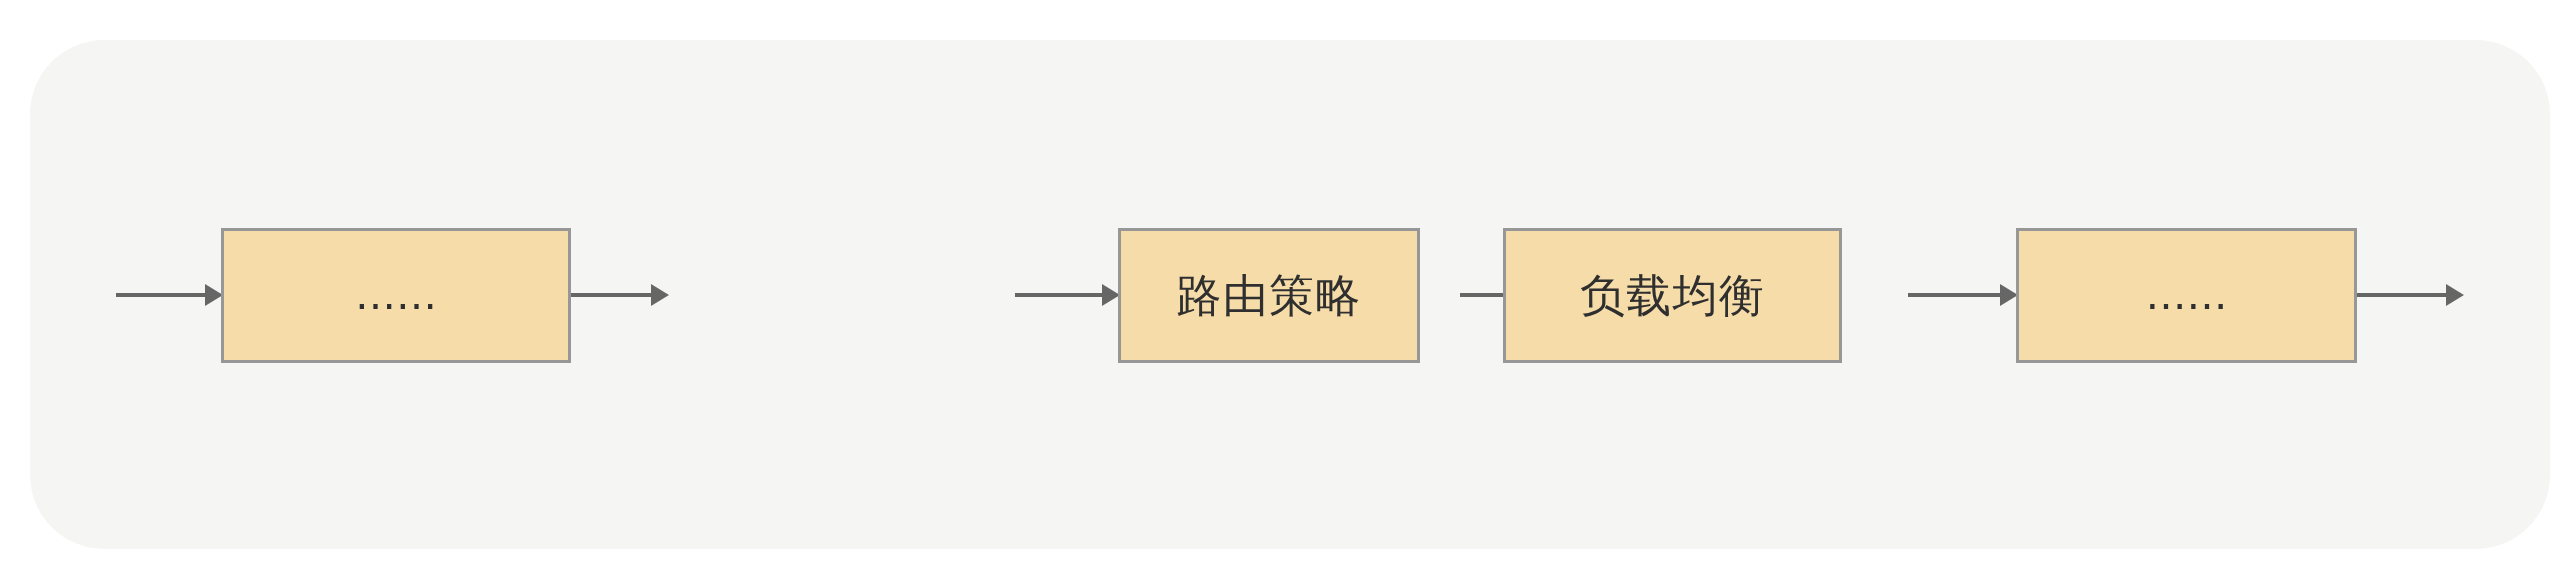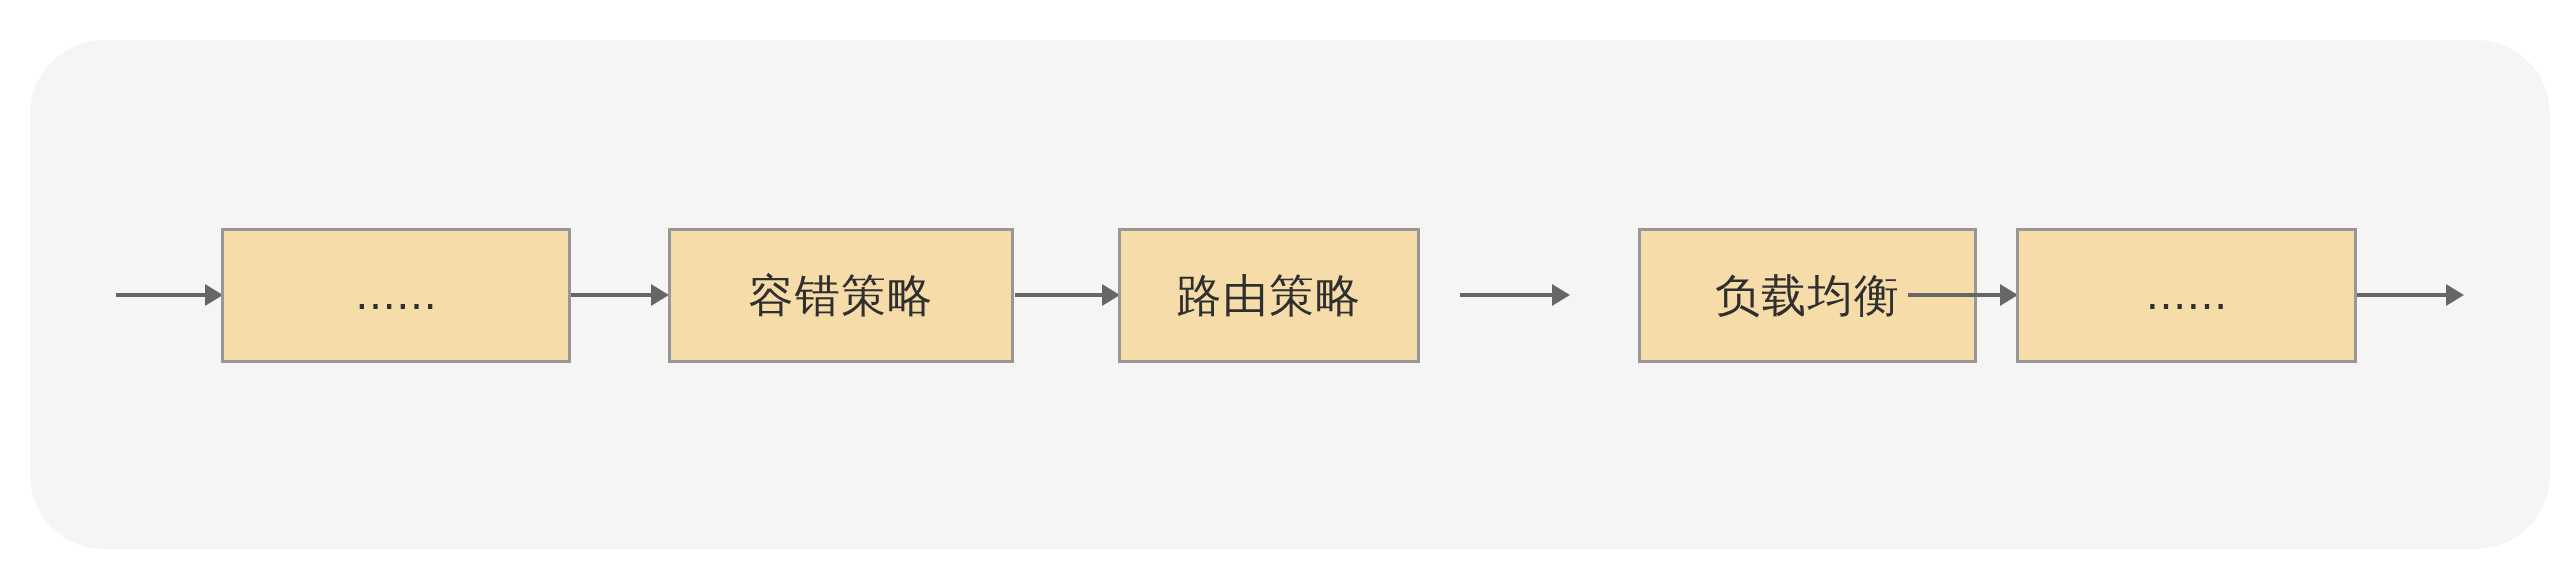--- a/index.html
+++ b/index.html
@@ -63,21 +63,21 @@
   }
   .node-label.ellipsis {
     font-size: 41px;
     letter-spacing: 0px;
     color: #2f2f2f;
   }
 
   .node-1 { left: 221px;  width: 350px; }
   .node-2 { left: 668px; width: 346px; }
   .node-3 { left: 1118px; width: 302px; }
-  .node-4 { left: 1638px; width: 339px; }
+  .node-4 { left: 1503px; width: 339px; }
   .node-5 { left: 2016px; width: 341px; }
 
   
   .connector {
     position: absolute;
     top: 63px;       
     height: 8px;
   }
   .connector .shaft {
     position: absolute;
@@ -121,23 +121,20 @@
 
     <div class="node node-1">
       <span class="node-label ellipsis">……</span>
     </div>
 
     <div class="connector conn-1-2">
       <div class="shaft"></div>
       <div class="head"></div>
     </div>
 
-    <div class="node node-2">
-      <span class="node-label">容错策略</span>
-    </div>
 
     <div class="connector conn-2-3">
       <div class="shaft"></div>
       <div class="head"></div>
     </div>
 
     <div class="node node-3">
       <span class="node-label">路由策略</span>
     </div>
 

